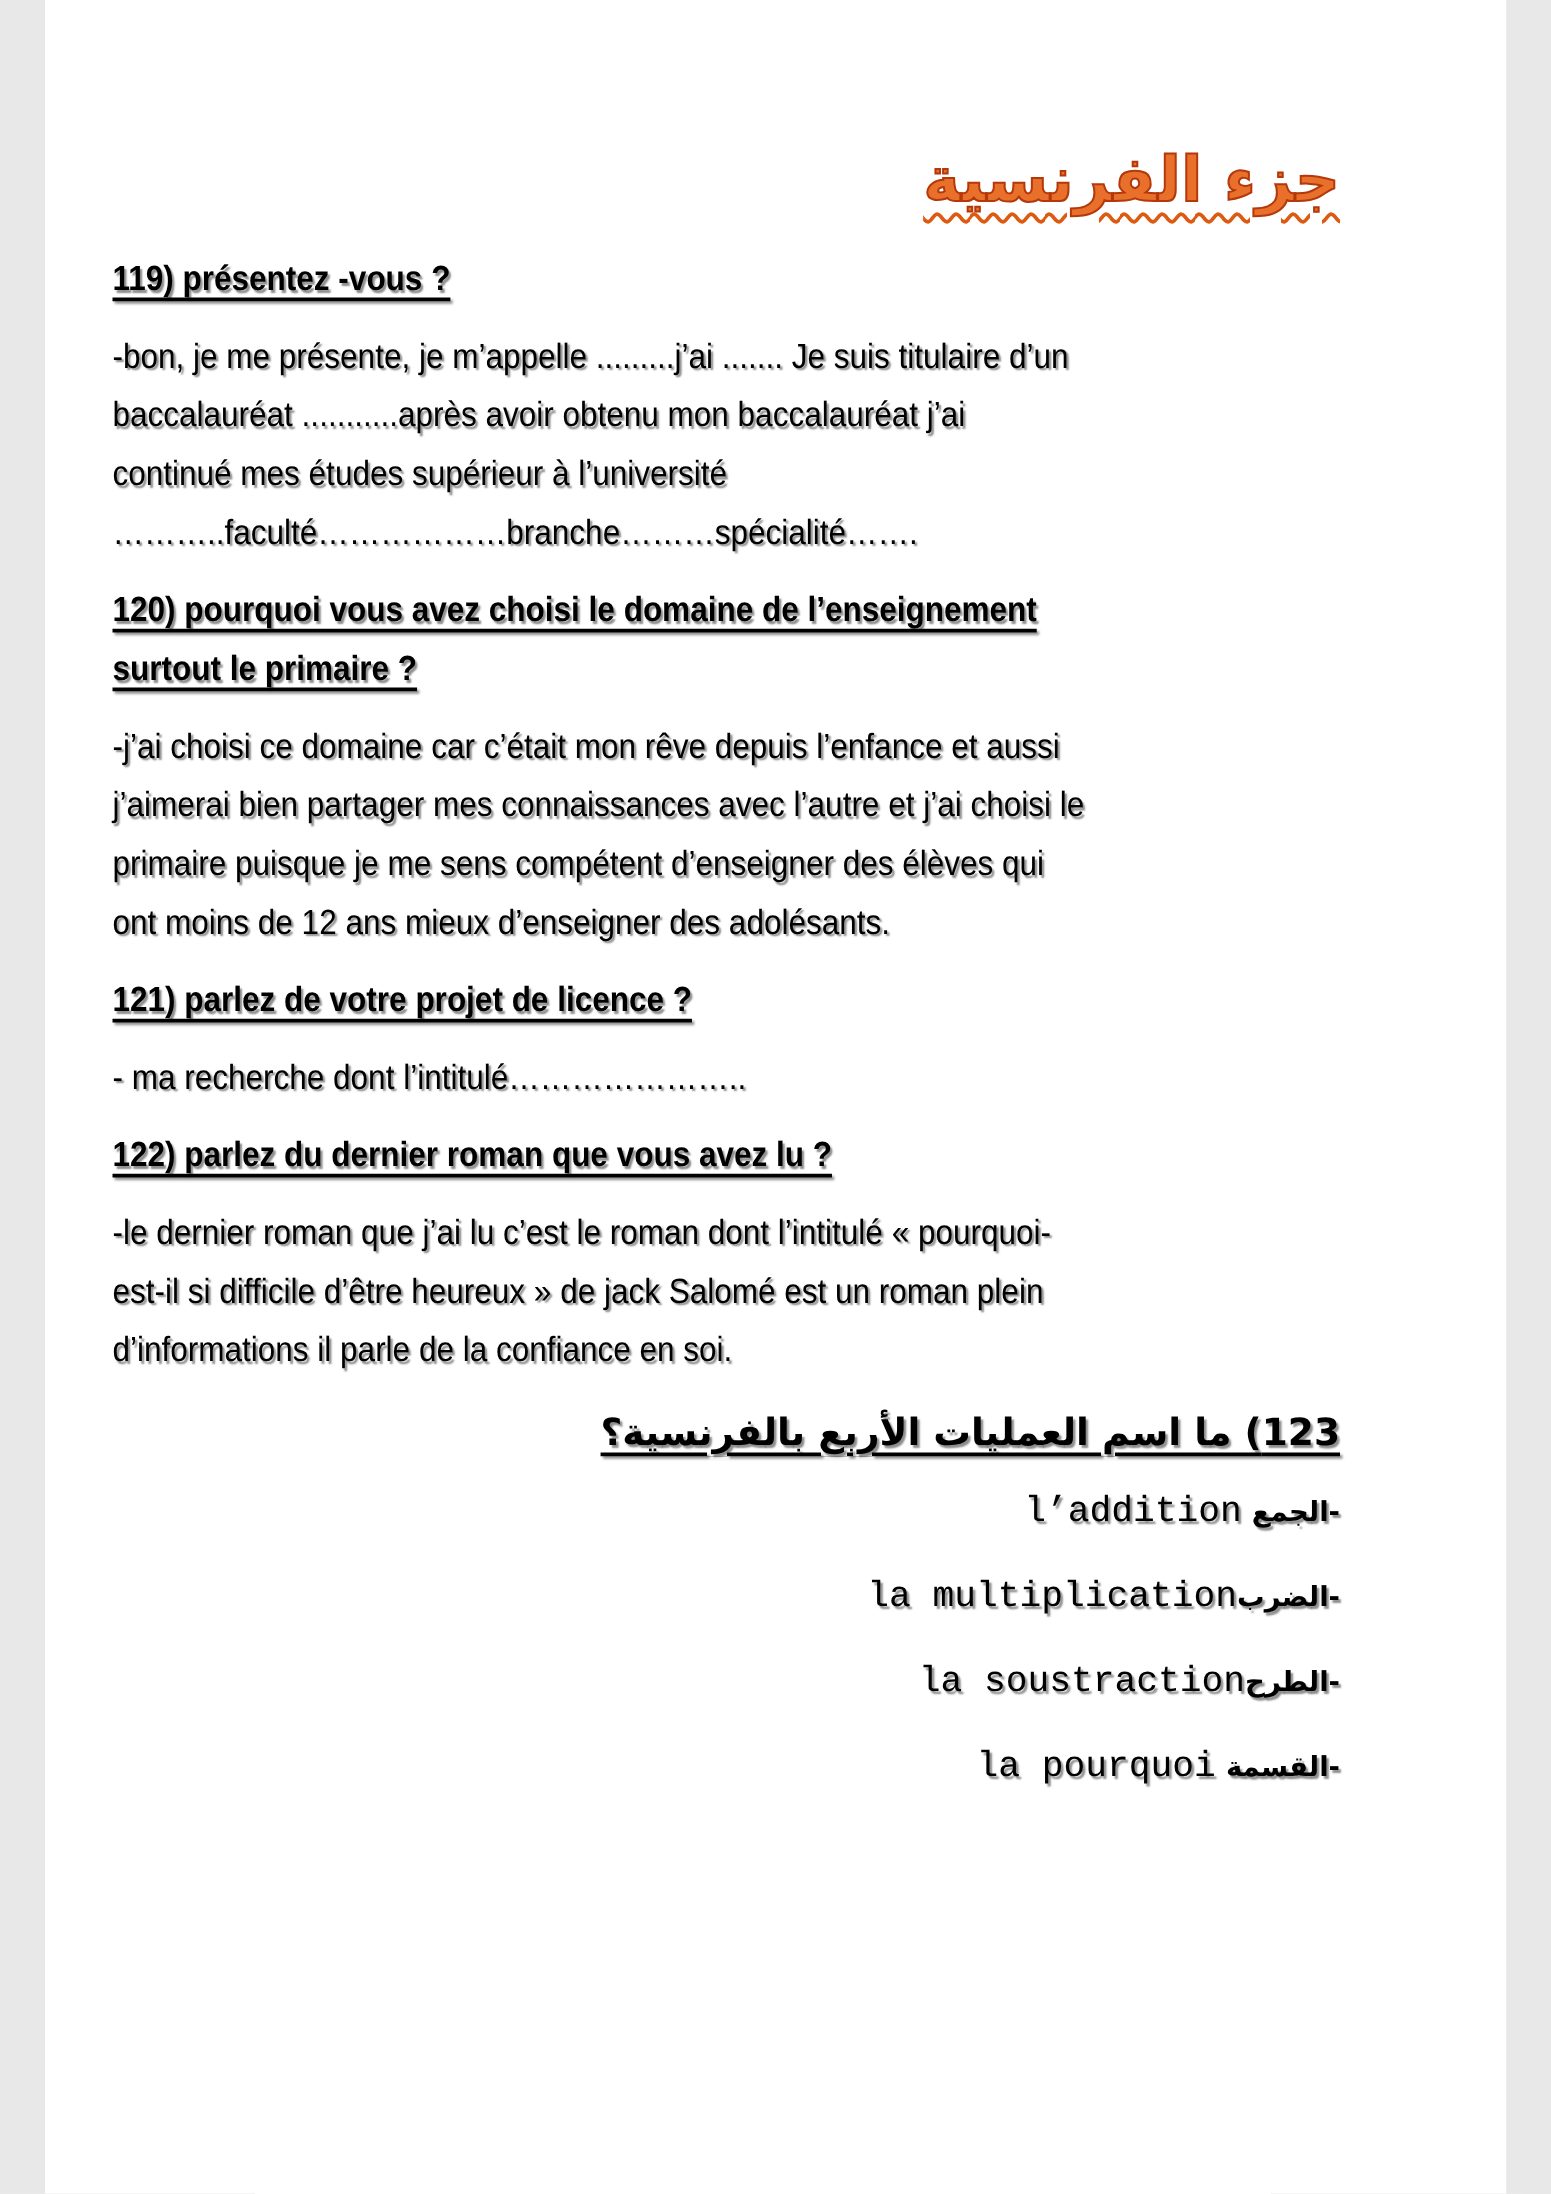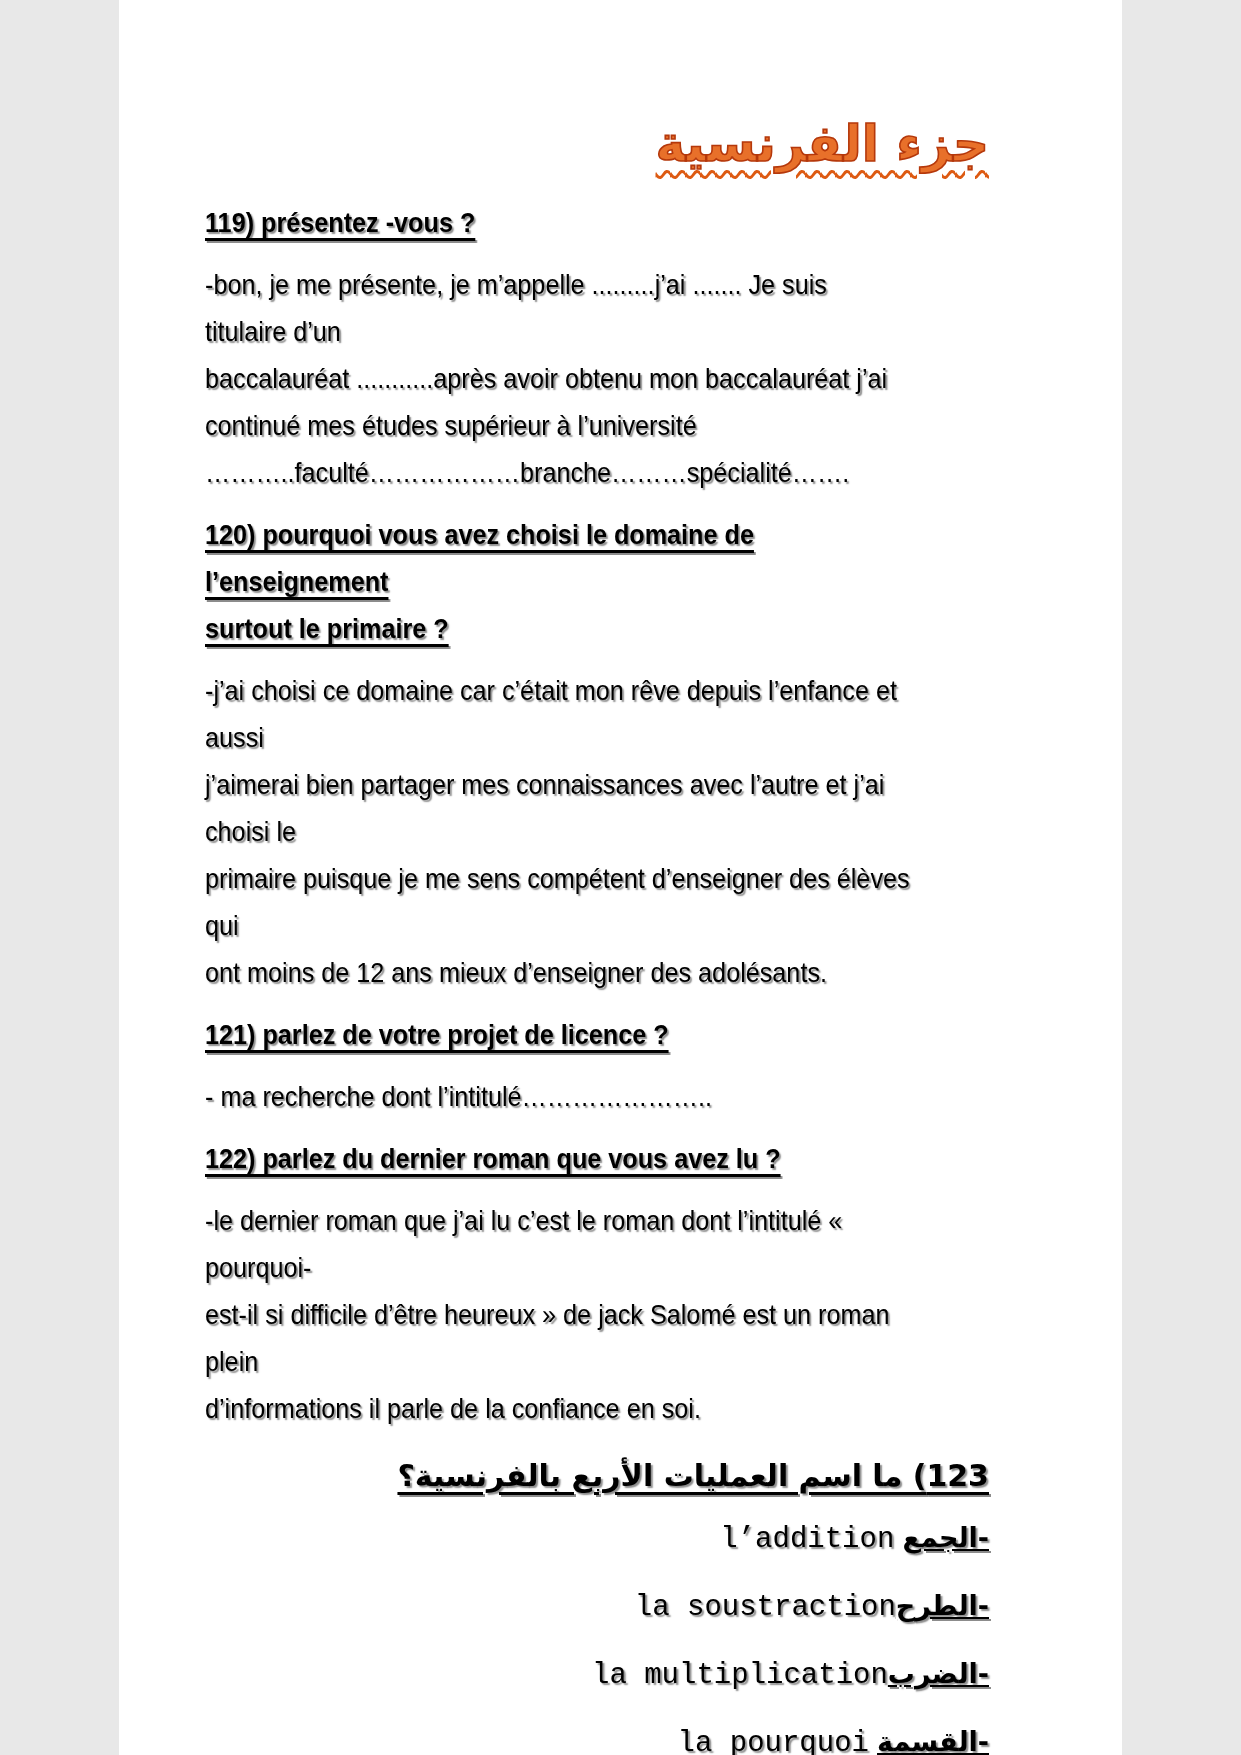--- a/index.html
+++ b/index.html
@@ -1,23 +1,23 @@
 <!DOCTYPE html>
 <html><head>
 <meta charset="utf-8">
 <style>
   html,body { margin:0; padding:0; background:#e8e8e8; }
   .page {
     position: relative;
-    width: 1003px;
+    width: 1169px;
     height: 1755px;
     margin: 0 auto;
     background: #ffffff;
     box-sizing: border-box;
-    padding: 108px 133px 0 86px;
+    padding: 108px 133px 0 54px;
     font-family: "Liberation Sans", "DejaVu Sans", sans-serif;
     color: #000;
     overflow: hidden;
   }
   .doc-title {
     margin: 0 0 18px 0;
     text-align: center;
     font-family: "DejaVu Sans", sans-serif;
     font-weight: bold;
     font-size: 50px;
@@ -61,22 +61,21 @@
   }
   .op-line {
     margin: 0 0 19px 0;
     font-size: 29px;
     line-height: 47px;
     text-shadow: 2px 2px 1.5px rgba(0,0,0,0.45);
   }
   .op-ar {
     font-family: "DejaVu Sans", sans-serif;
     font-weight: bold;
-    font-size: 27px;
-    text-decoration: underline;
+    font-size: 22px;
   }
   .op-sep { white-space: pre; }
   .op-fr { font-family: Liberation Mono, monospace; }
 </style>
 </head>
 <body>
 
 <div class="page">
 
   <h1 class="doc-title rtl">جزء الفرنسية</h1>
@@ -100,20 +99,20 @@
   <h2 class="qh fr-narrow">122) parlez du dernier roman que vous avez lu ?</h2>
   <p class="body-text fr-narrow">-le dernier roman que j’ai lu c’est le roman dont l’intitulé « pourquoi-
 est-il si difficile d’être heureux » de jack Salomé est un roman plein
 d’informations il parle de la confiance en soi.</p>
 
   <h2 class="qh qh-ar rtl">123) ما اسم العمليات الأربع بالفرنسية؟</h2>
 
   <div>
     <p class="op-line rtl"><span class="op-ar">-الجمع</span><span class="op-sep"> </span><span class="op-fr">l’addition</span></p>
 
+    <p class="op-line rtl"><span class="op-ar">-الضرب</span><span class="op-sep"></span><span class="op-fr">la multiplication</span></p>
+
     <p class="op-line rtl"><span class="op-ar">-الطرح</span><span class="op-sep"></span><span class="op-fr">la soustraction</span></p>
-
-    <p class="op-line rtl"><span class="op-ar">-الضرب</span><span class="op-sep"></span><span class="op-fr">la multiplication</span></p>
 
     <p class="op-line rtl"><span class="op-ar">-القسمة</span><span class="op-sep"> </span><span class="op-fr">la pourquoi</span></p>
   </div>
 
 </div>
 
 </body></html>

